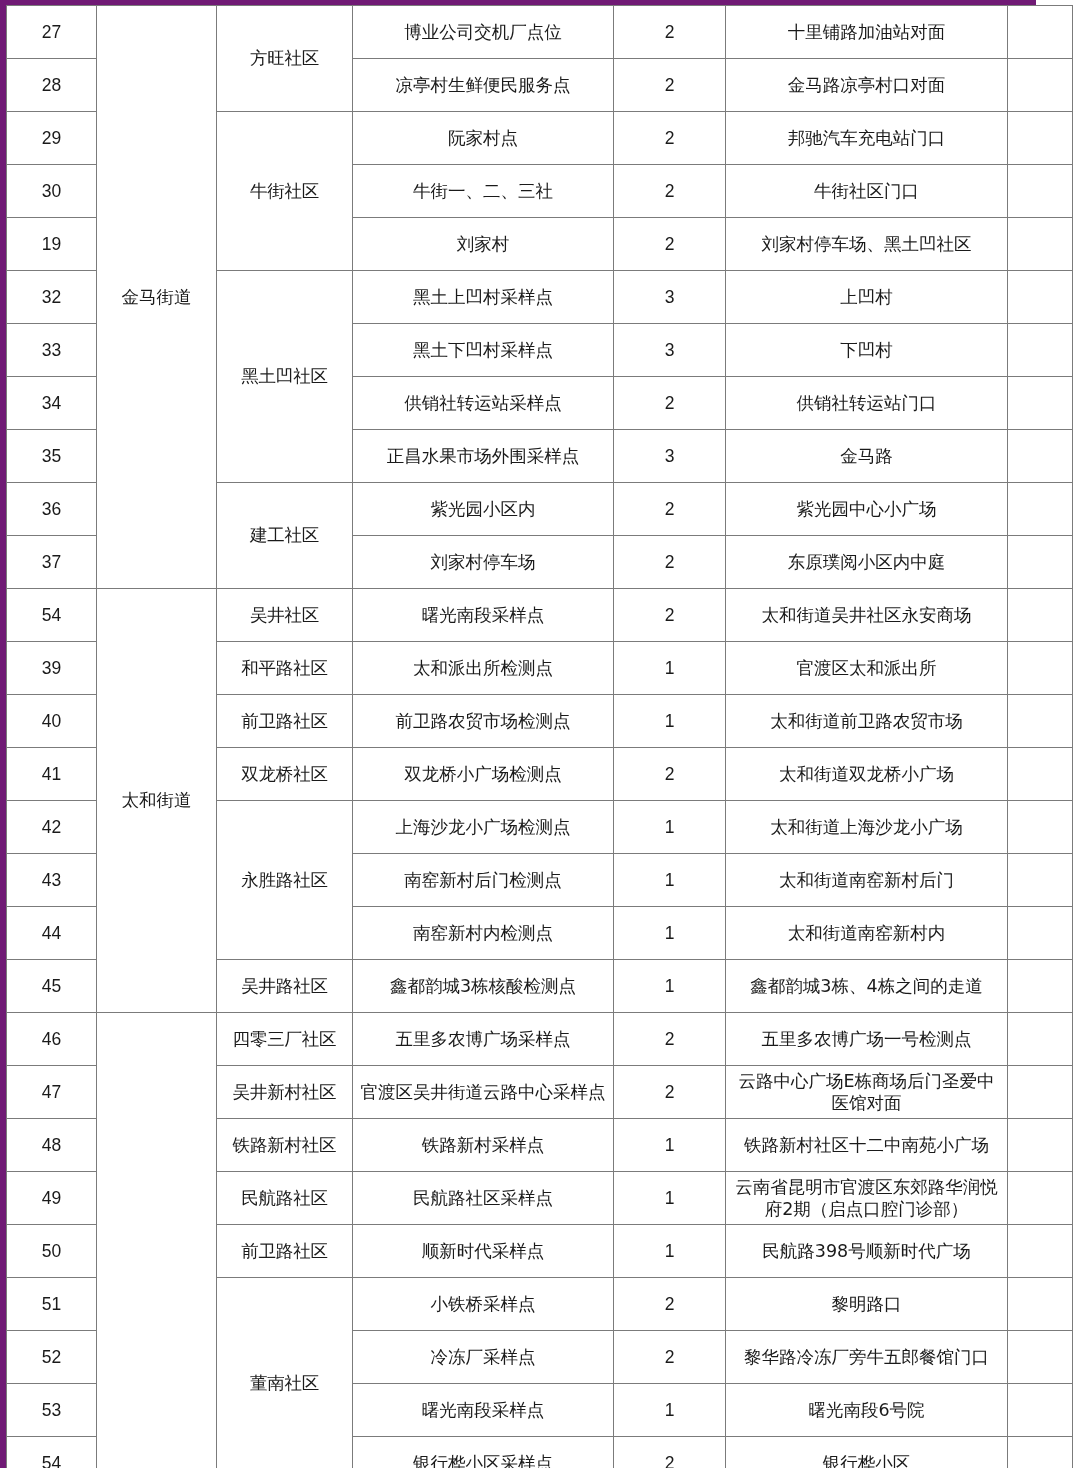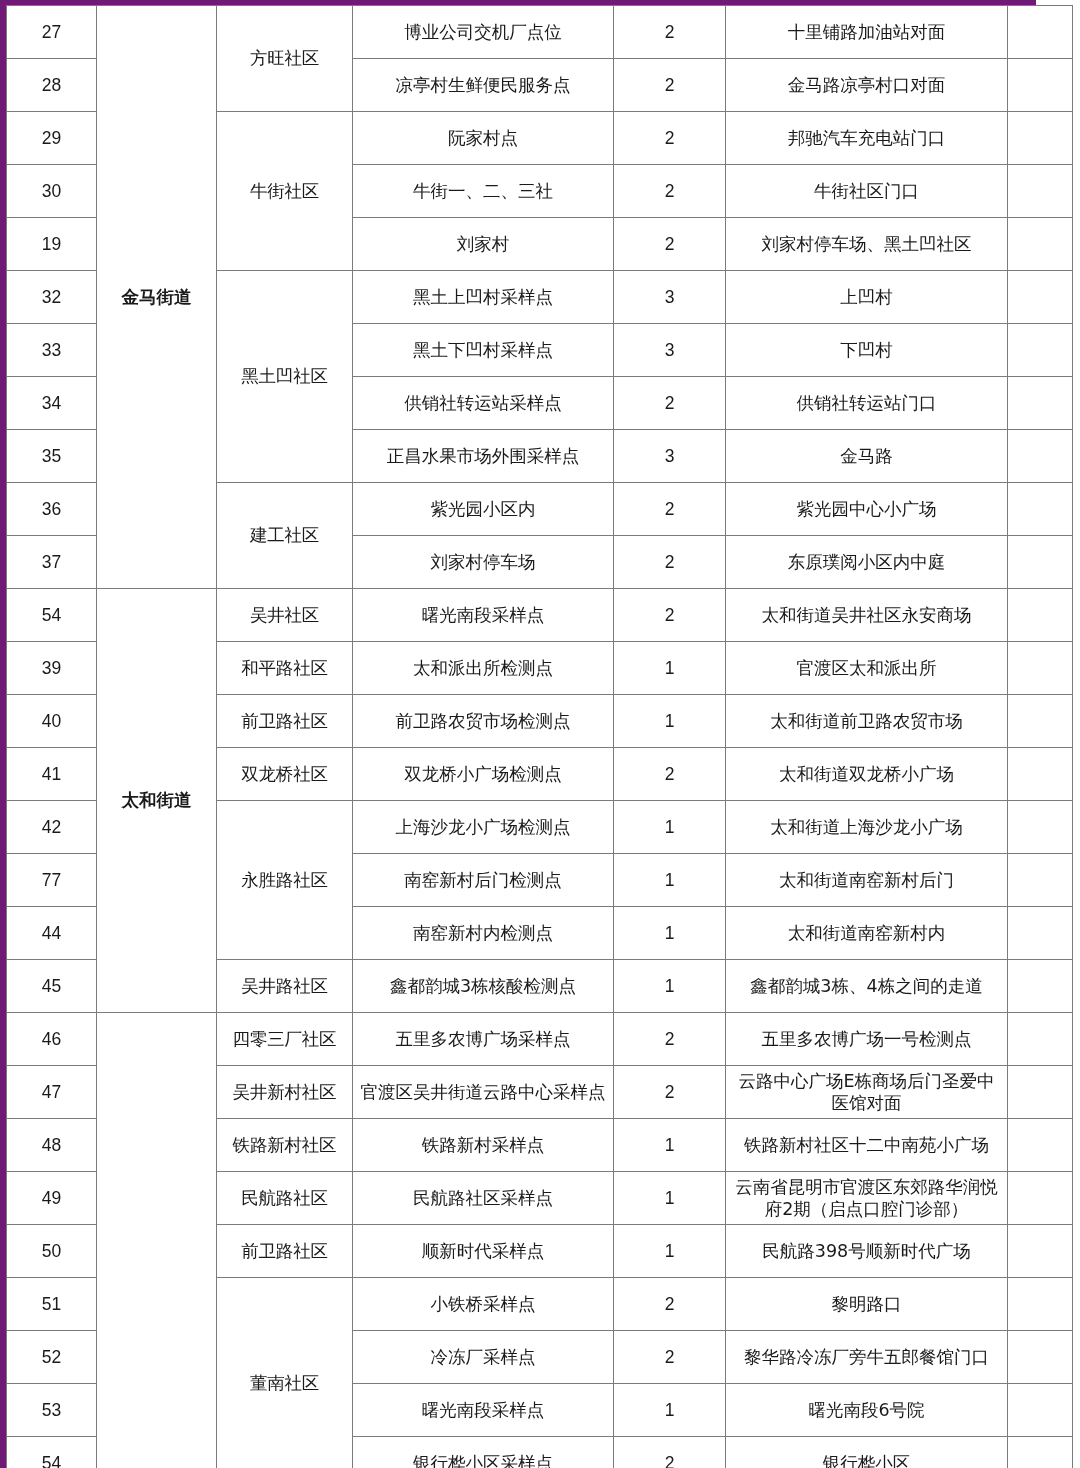--- a/index.html
+++ b/index.html
@@ -35,21 +35,21 @@
     vertical-align: middle;
     font-size: 17.5px;
     line-height: 1.28;
     height: 53px;
     box-sizing: border-box;
     background: #ffffff;
     word-break: break-all;
     overflow: hidden;
   }
   td.c-idx   { width: 90px;  font-size: 18px; font-family: "Liberation Sans", sans-serif; }
-  td.c-st    { width: 120px; font-weight: bold; }
+  td.c-st    { width: 120px; }
   td.c-comm  { width: 136px; margin-left: 22px; }
   td.c-site  { width: 261px; }
   td.c-count { width: 112px; font-size: 18px; font-family: "Liberation Sans", sans-serif; }
   td.c-addr  { width: 282px; }
   td.c-extra { width: 65px; }
   td.narrowtxt { letter-spacing: -0.2px; }
 </style>
 </head>
 <body>
 
@@ -173,21 +173,21 @@
         </tr>
         <tr>
           <td class="c-idx">42</td>
           <td class="c-comm narrowtxt" rowspan="3">永胜路社区</td>
           <td class="c-site">上海沙龙小广场检测点</td>
           <td class="c-count">1</td>
           <td class="c-addr">太和街道上海沙龙小广场</td>
           <td class="c-extra"></td>
         </tr>
         <tr>
-          <td class="c-idx">77</td>
+          <td class="c-idx">43</td>
           <td class="c-site">南窑新村后门检测点</td>
           <td class="c-count">1</td>
           <td class="c-addr">太和街道南窑新村后门</td>
           <td class="c-extra"></td>
         </tr>
         <tr>
           <td class="c-idx">44</td>
           <td class="c-site">南窑新村内检测点</td>
           <td class="c-count">1</td>
           <td class="c-addr">太和街道南窑新村内</td>

